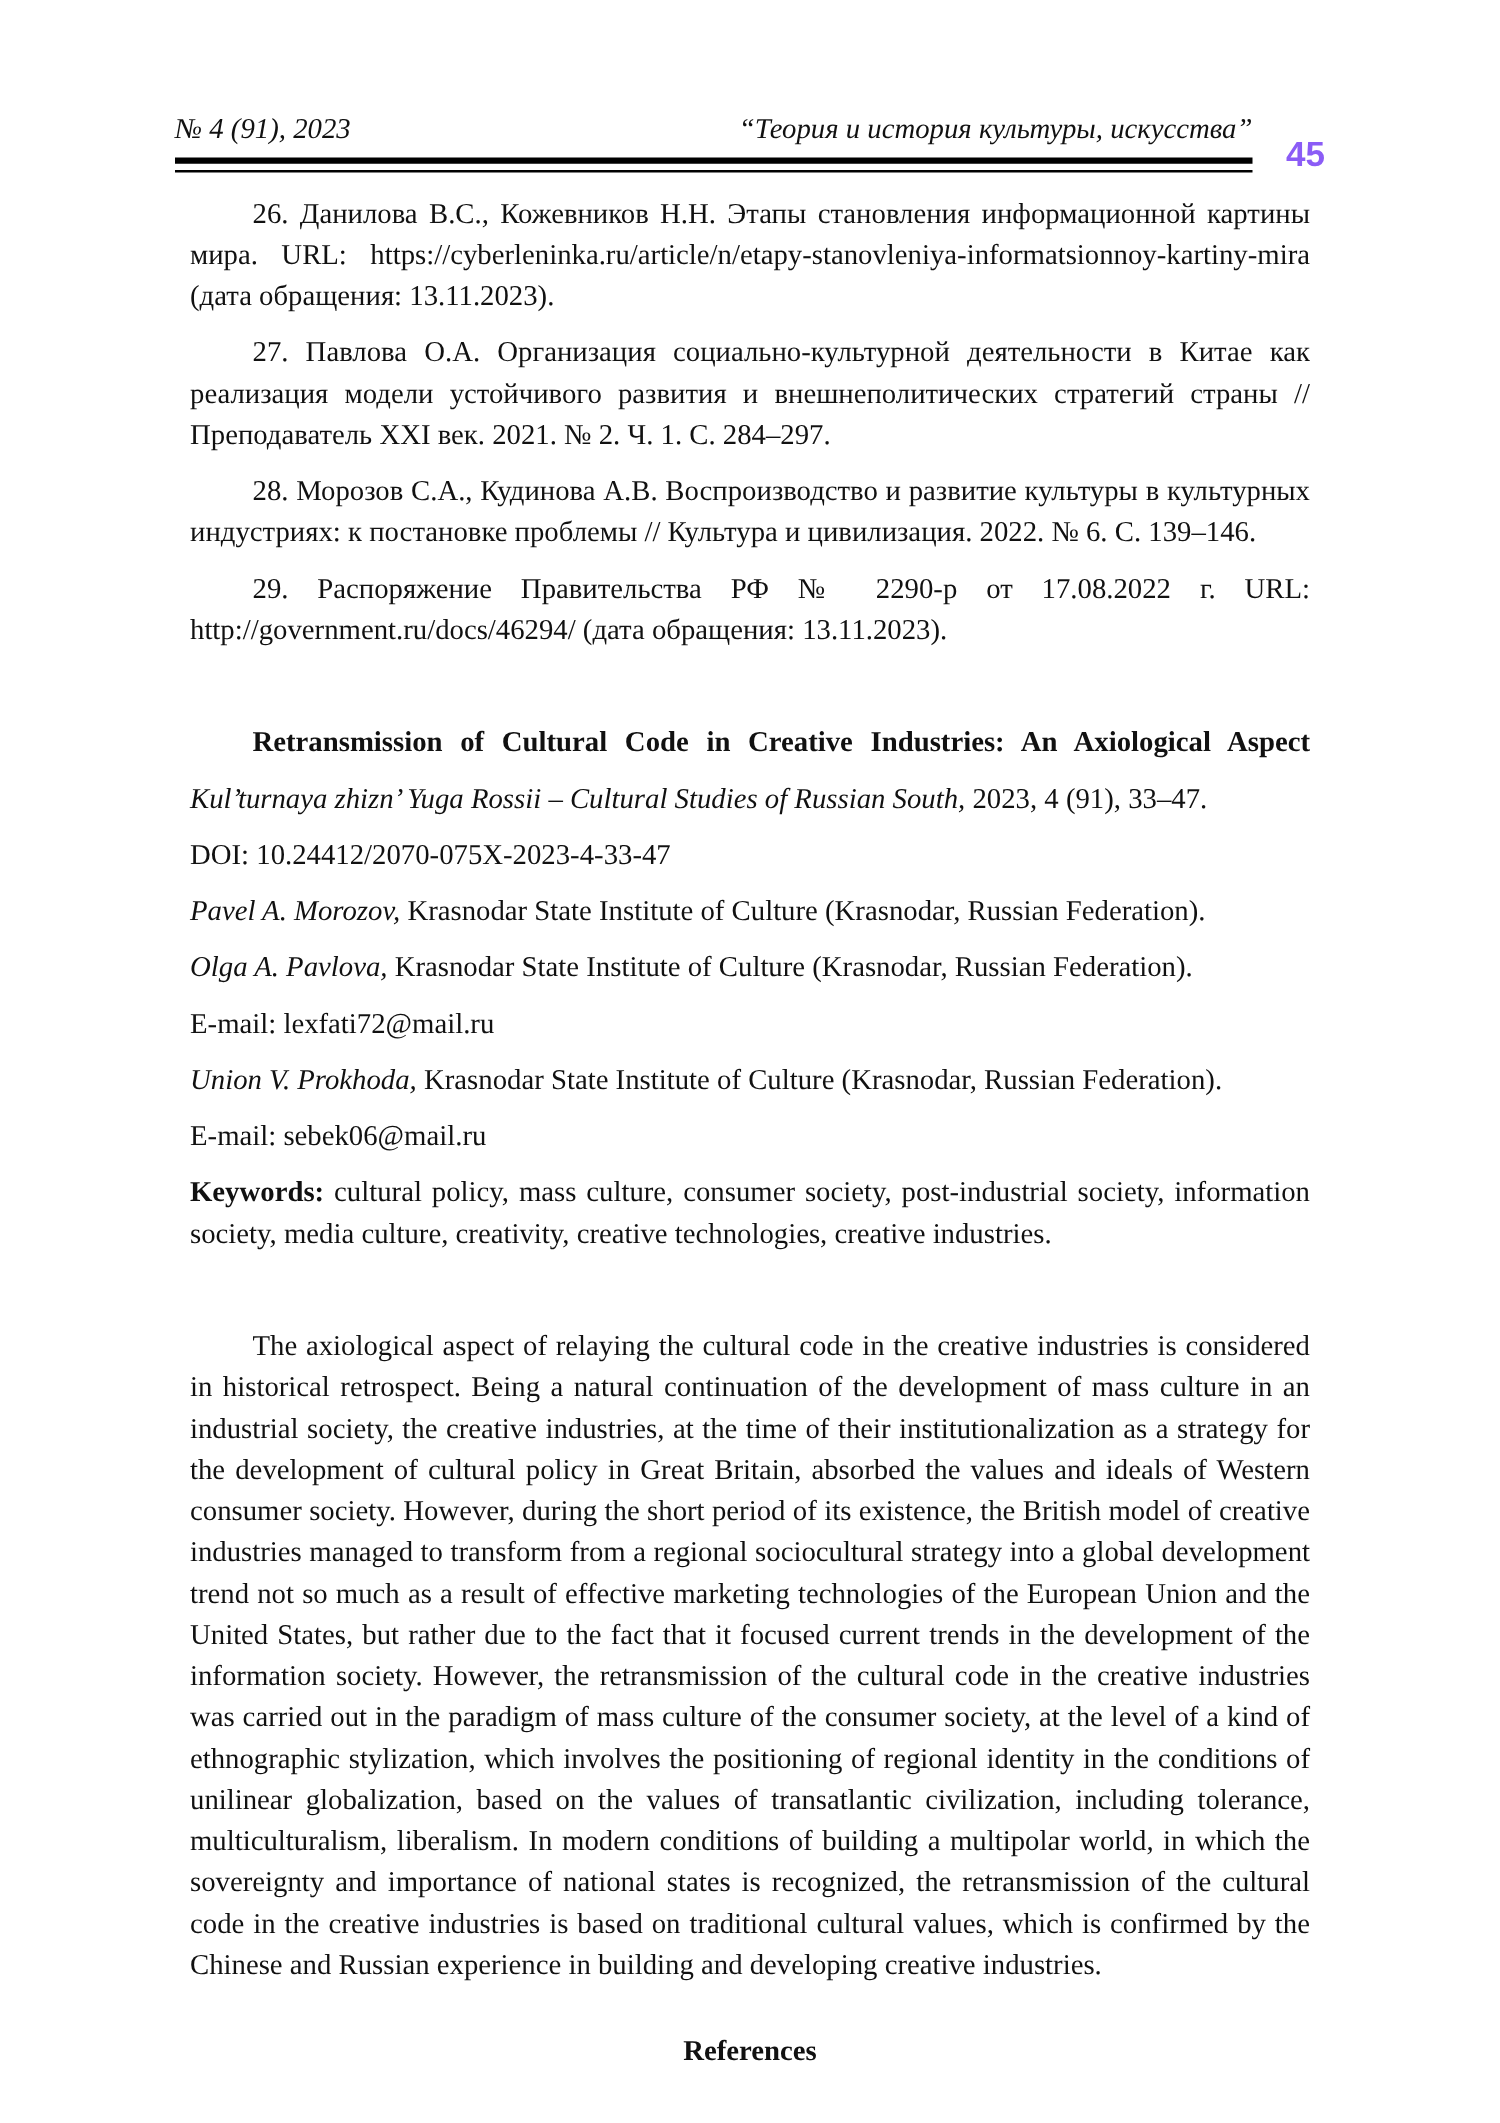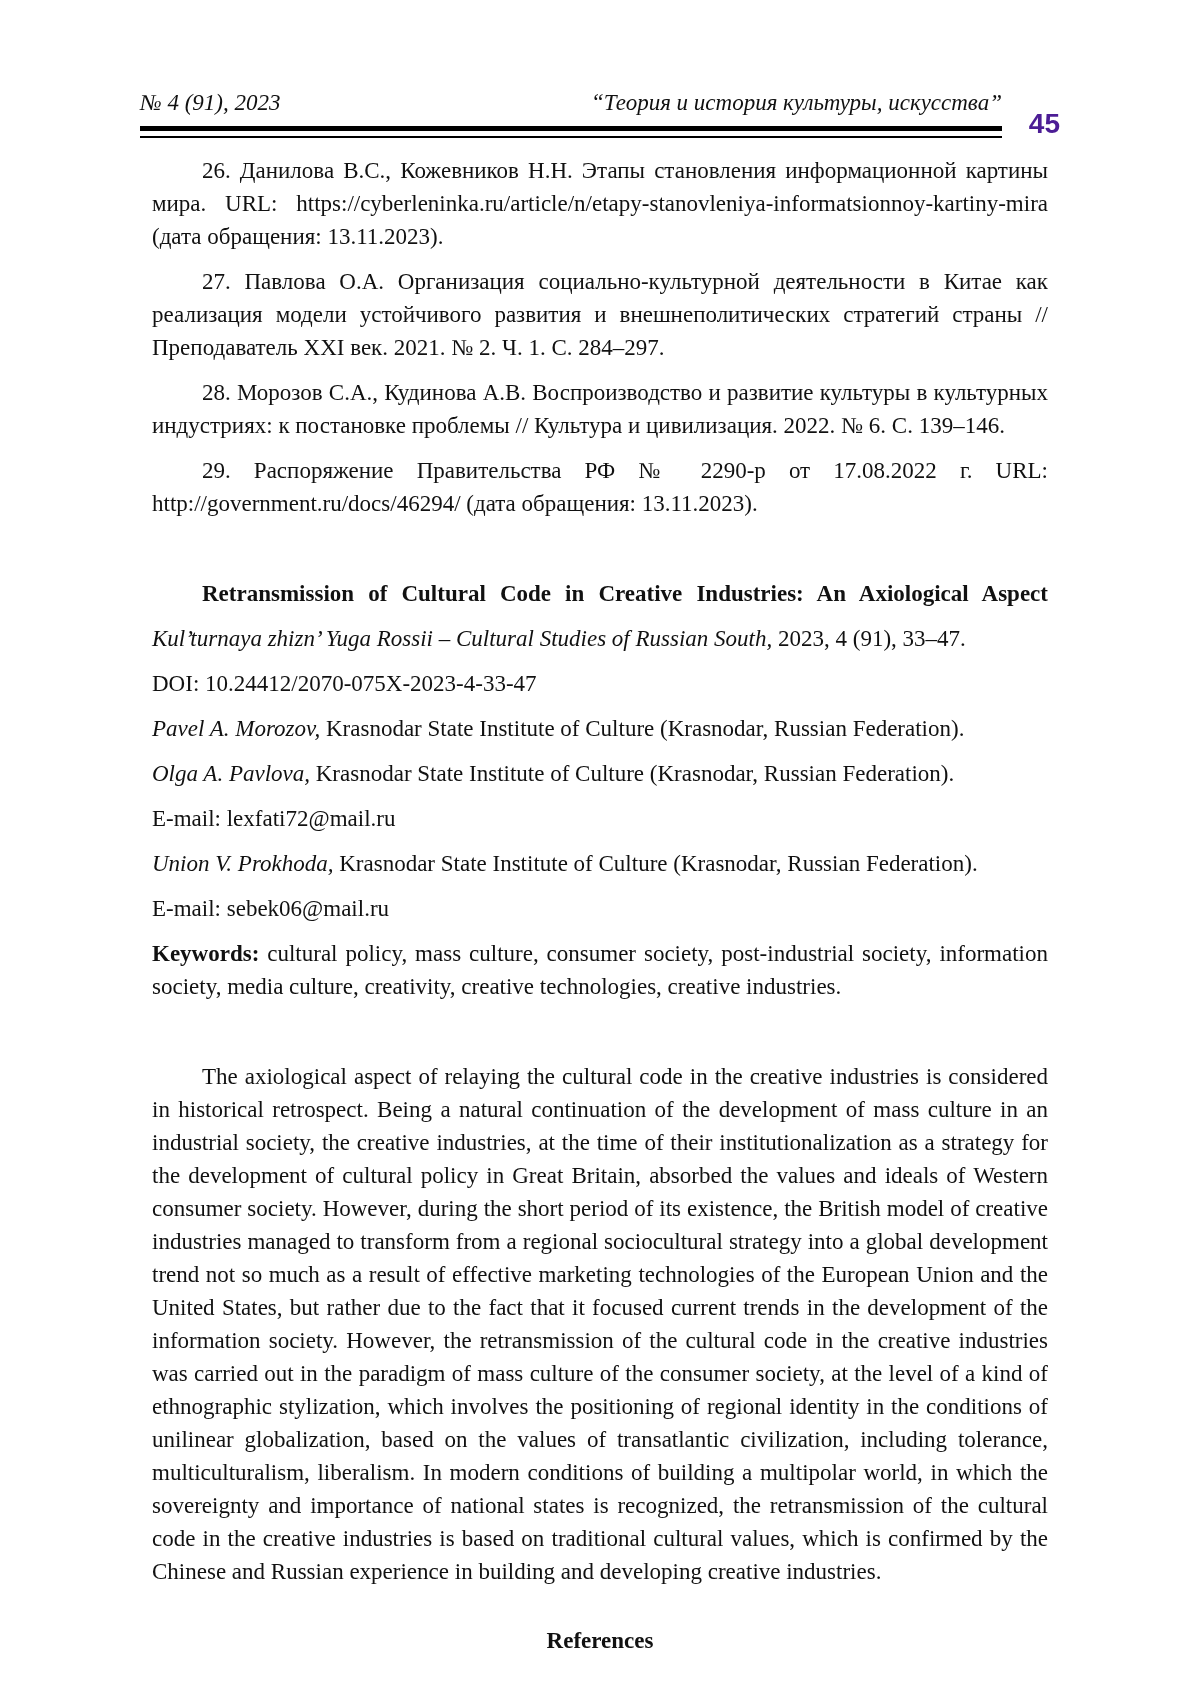--- a/index.html
+++ b/index.html
@@ -30,21 +30,21 @@
   .rule-thick { height: 5px; background: #000; margin-top: 7px; }
   .rule-thin  { height: 2px; background: #000; margin-top: 5px; }
   .page-num {
     position: absolute;
     right: 0;
     top: 24px;
     font-family: "Liberation Sans", "DejaVu Sans", sans-serif;
     font-weight: 700;
     font-size: 28px;
     line-height: 28px;
-    color: #4c1d95;
+    color: #8b5cf6;
   }
   
   p { margin: 12px; }
   .just { text-align: justify; }
   .indent { text-indent: 50px; }
   .spacer { height: 33px; }
   .article-title {
     font-weight: 700;
     text-align: justify;
     text-align-last: justify;

